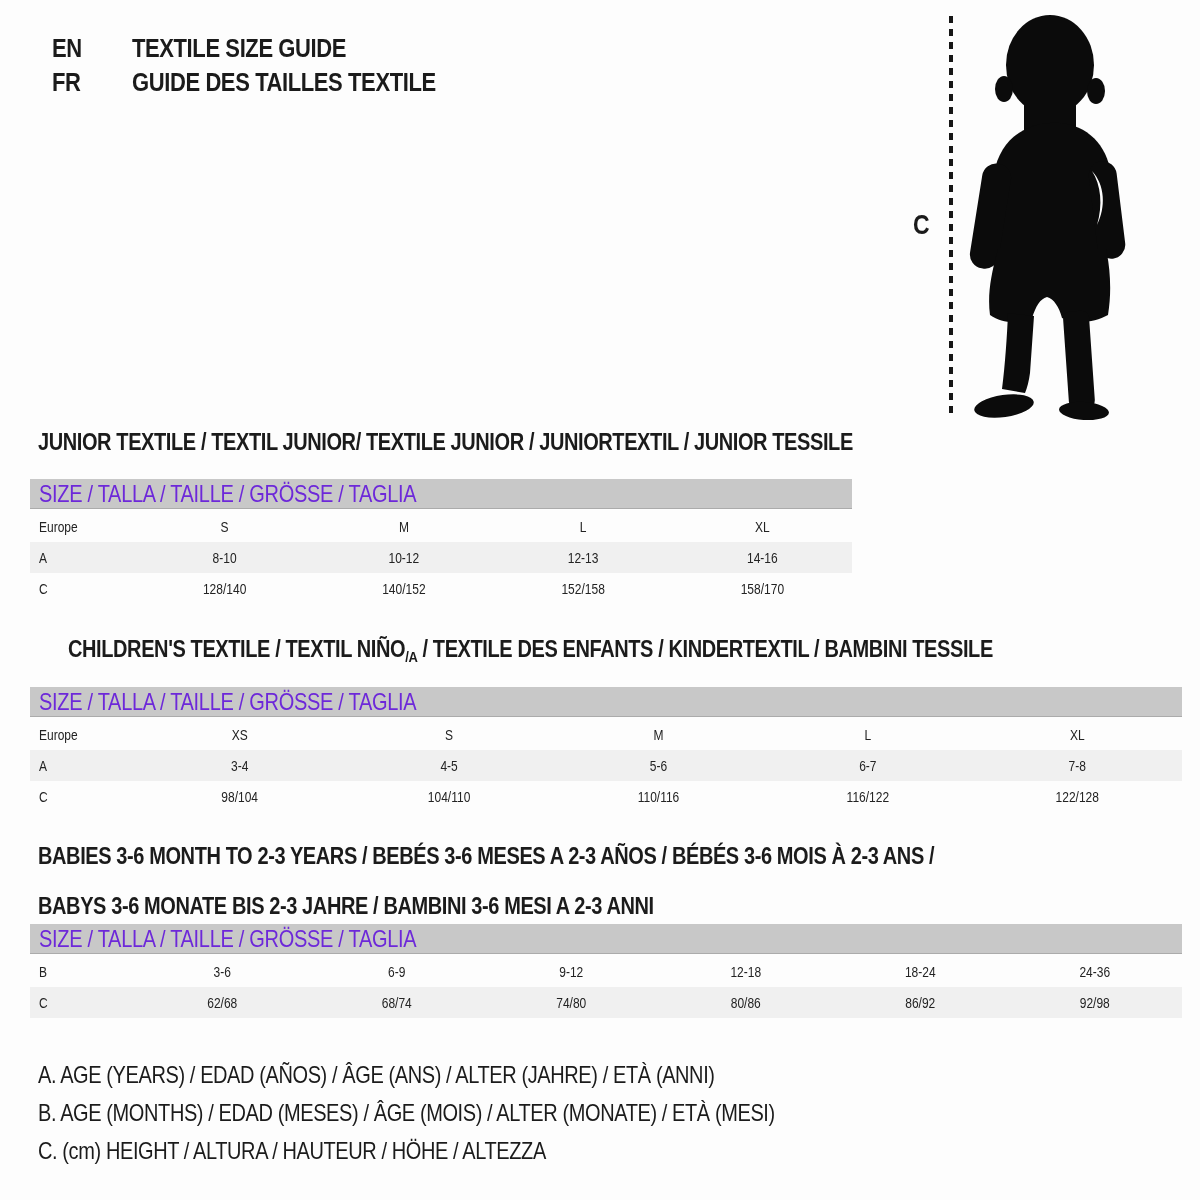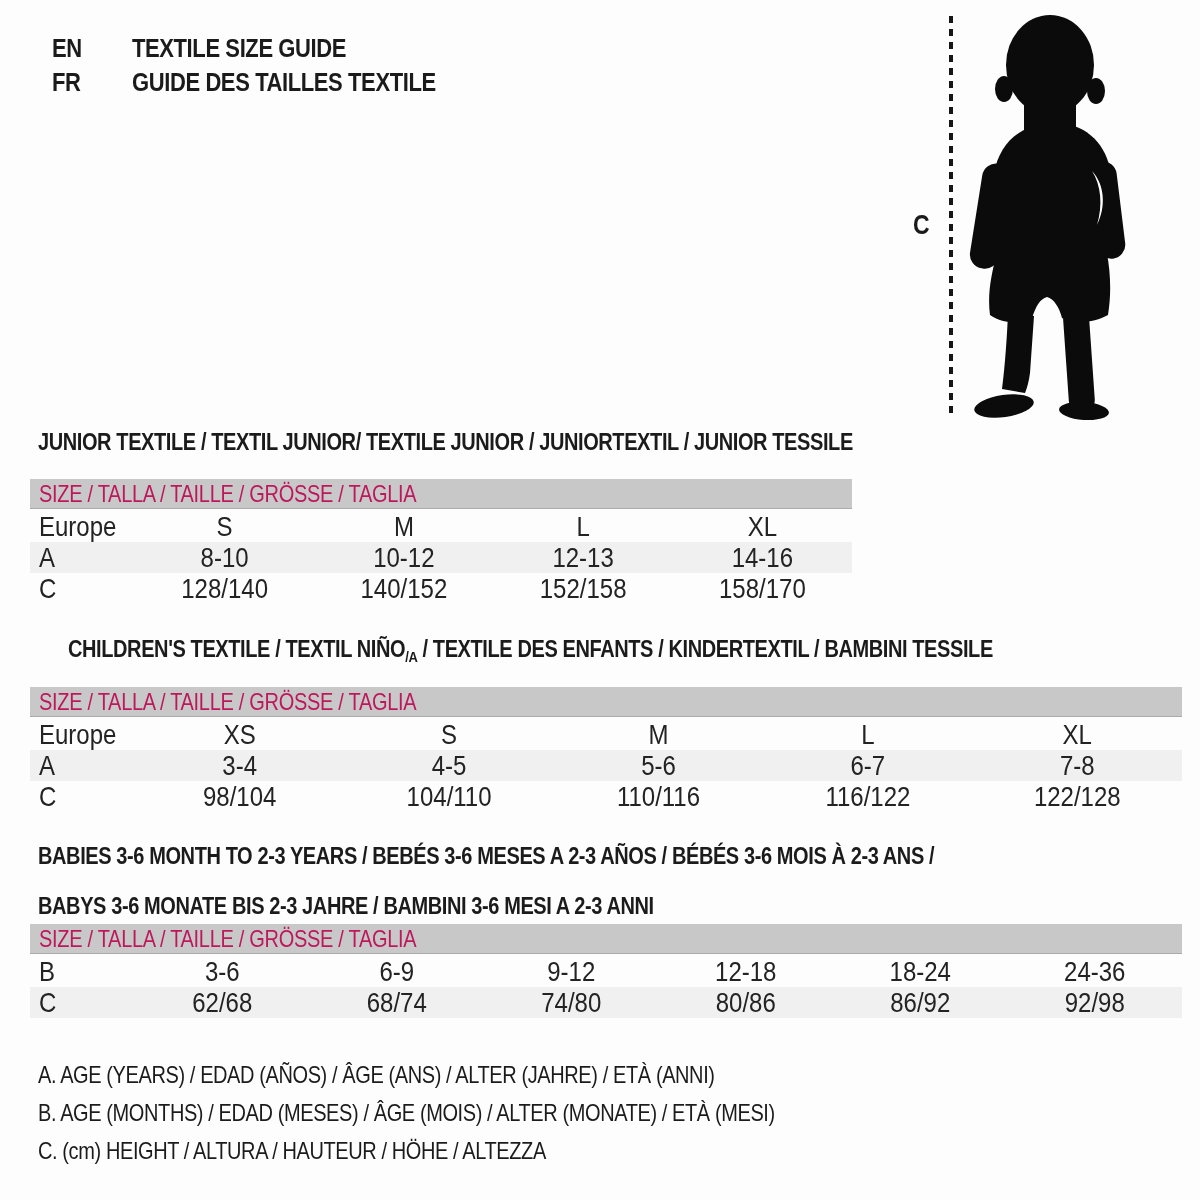--- a/index.html
+++ b/index.html
@@ -27,25 +27,25 @@
   .silhouette { position:absolute; left:960px; top:13px; width:178px; height:407px; }
 
   
   .sec-title { position:absolute; left:38px; font-size:20px; font-weight:700; letter-spacing:-0.4px; white-space:nowrap; }
   .title-sub { font-size:13px; position:relative; top:4px; }
 
   
   .size-bar {
     position:absolute; left:30px; height:30px; line-height:30px;
     background:#c8c8c8; border-bottom:1px solid #ababab; box-sizing:border-box;
-    padding-left:9px; font-size:20px; color:#be185d; letter-spacing:-0.3px;
+    padding-left:9px; font-size:20px; color:#6d28d9; letter-spacing:-0.3px;
   }
 
   
-  .size-table { position:absolute; left:30px; border-collapse:collapse; table-layout:fixed; font-size:24px; color:#232323; }
+  .size-table { position:absolute; left:30px; border-collapse:collapse; table-layout:fixed; font-size:12px; color:#232323; }
   .size-table td { height:31px; text-align:center; padding:0; overflow:hidden; }
   .size-table td.rowlabel { text-align:left; padding-left:9px; }
   .size-table tr.shaded { background:#f0f0f0; }
   col.labelcol { width:105px; }
   .w-junior { width:822px; }
   .w-wide { width:1152px; }
 
   
   .legend { position:absolute; left:38px; top:1064px; }
   .legend-line { display:flex; align-items:flex-start; height:38px; font-size:20px; font-weight:400; letter-spacing:-0.4px; }

